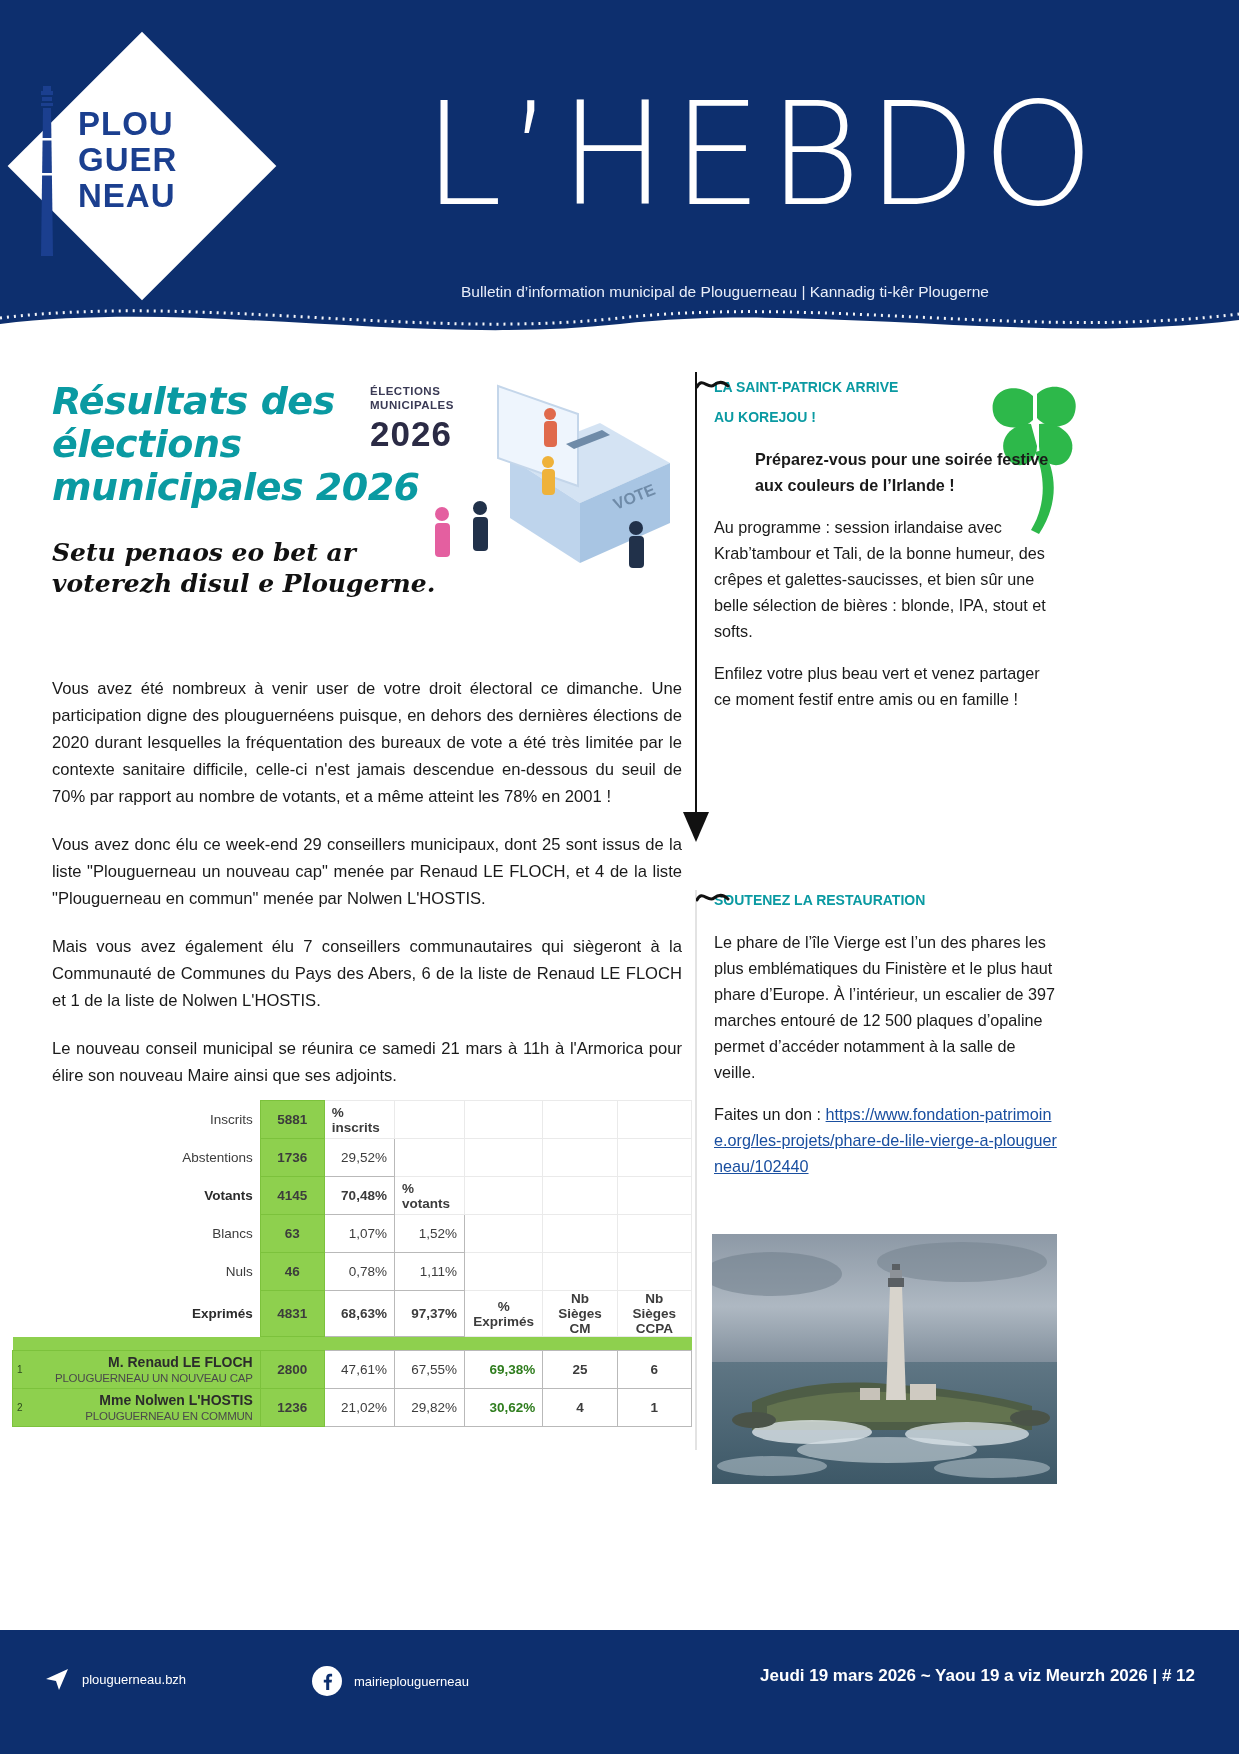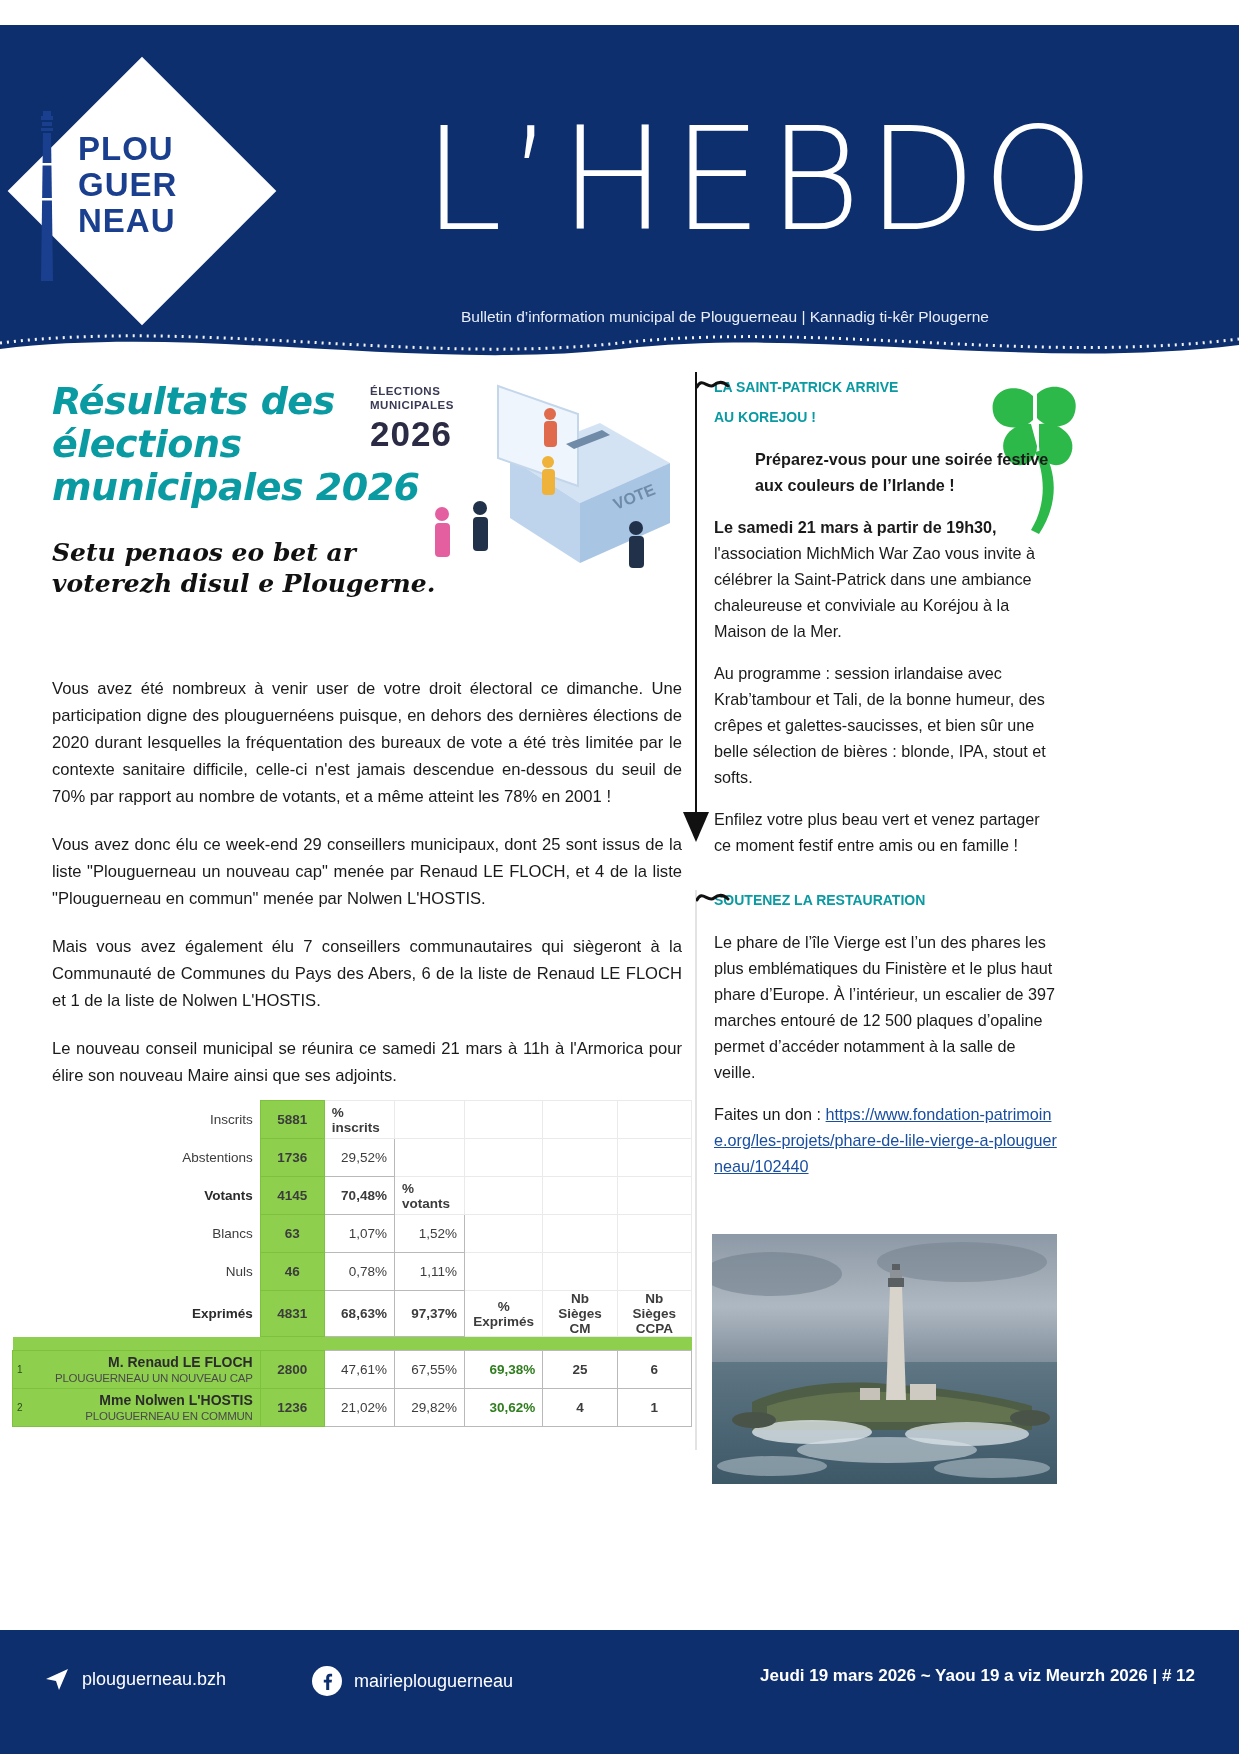--- a/index.html
+++ b/index.html
@@ -10,21 +10,20 @@
     overflow: hidden;
   }
   #page { position: relative; width: 1239px; height: 1754px; background: #fff; }
 
   
   .header {
     position: absolute; top: 0; left: 0;
     width: 1239px; height: 340px;
     background: #0d2f6e;
     overflow: hidden;
-    margin-top: 25px;
   }
   .logo-diamond {
     position: absolute; left: 8px; top: 32px;
     width: 268px; height: 268px;
   }
   .logo-diamond .dia {
     position: absolute; left: 0; top: 0;
     width: 190px; height: 190px;
     background: #fff;
     transform: rotate(45deg);
@@ -193,21 +192,21 @@
             border: 1px solid #b9b9b9 !important; }
 
   
   .footer {
     position: absolute; left: 0; top: 1630px;
     width: 1239px; height: 124px;
     background: #0d2f6e;
     color: #fff;
   }
   .foot-item { position: absolute; top: 36px; display: flex; align-items: center; gap: 12px; }
-  .foot-item span { font-size: 18px; text-align: center; }
+  .foot-item span { font-size: 13px; text-align: center; }
   .circ { width: 30px; height: 30px; border-radius: 50%; background: #fff;
           display: flex; align-items: center; justify-content: center; }
   .foot-date { position: absolute; right: 44px; top: 36px; font-size: 17px; font-weight: bold; }
 </style>
 </head>
 <body>
 
 <div id="page">
 
   <div class="header">
@@ -304,21 +303,20 @@
     <div style="position:relative">
       <svg class="squiggle" viewBox="0 0 34 16">
         <path d="M1,11 C6,0 12,14 18,9 C23,5 28,6 32,10" stroke="#111" stroke-width="3" fill="none" stroke-linecap="round"></path>
       </svg>
       <div class="sec-head">
         <div>LA SAINT-PATRICK ARRIVE</div>
         <div class="indent2">AU KOREJOU !</div>
       </div>
     </div>
     <p class="rc-p bold">Préparez-vous pour une soirée festive aux couleurs de l’Irlande !</p>
-    <p class="rc-p"><span class="b">Le samedi 21 mars à partir de 19h30,</span><span> l'association MichMich War Zao vous invite à célébrer la Saint-Patrick dans une ambiance chaleureuse et conviviale au Koréjou à la Maison de la Mer.</span></p>
     <p class="rc-p">Au programme : session irlandaise avec Krab’tambour et Tali, de la bonne humeur, des crêpes et galettes-saucisses, et bien sûr une belle sélection de bières : blonde, IPA, stout et softs.</p>
     <p class="rc-p">Enfilez votre plus beau vert et venez partager ce moment festif entre amis ou en famille !</p>
   </div>
 
   <div class="sec2">
     <div style="position:relative">
       <svg class="squiggle" viewBox="0 0 34 16">
         <path d="M1,11 C6,0 12,14 18,9 C23,5 28,6 32,10" stroke="#111" stroke-width="3" fill="none" stroke-linecap="round"></path>
       </svg>
       <div class="sec-head">

